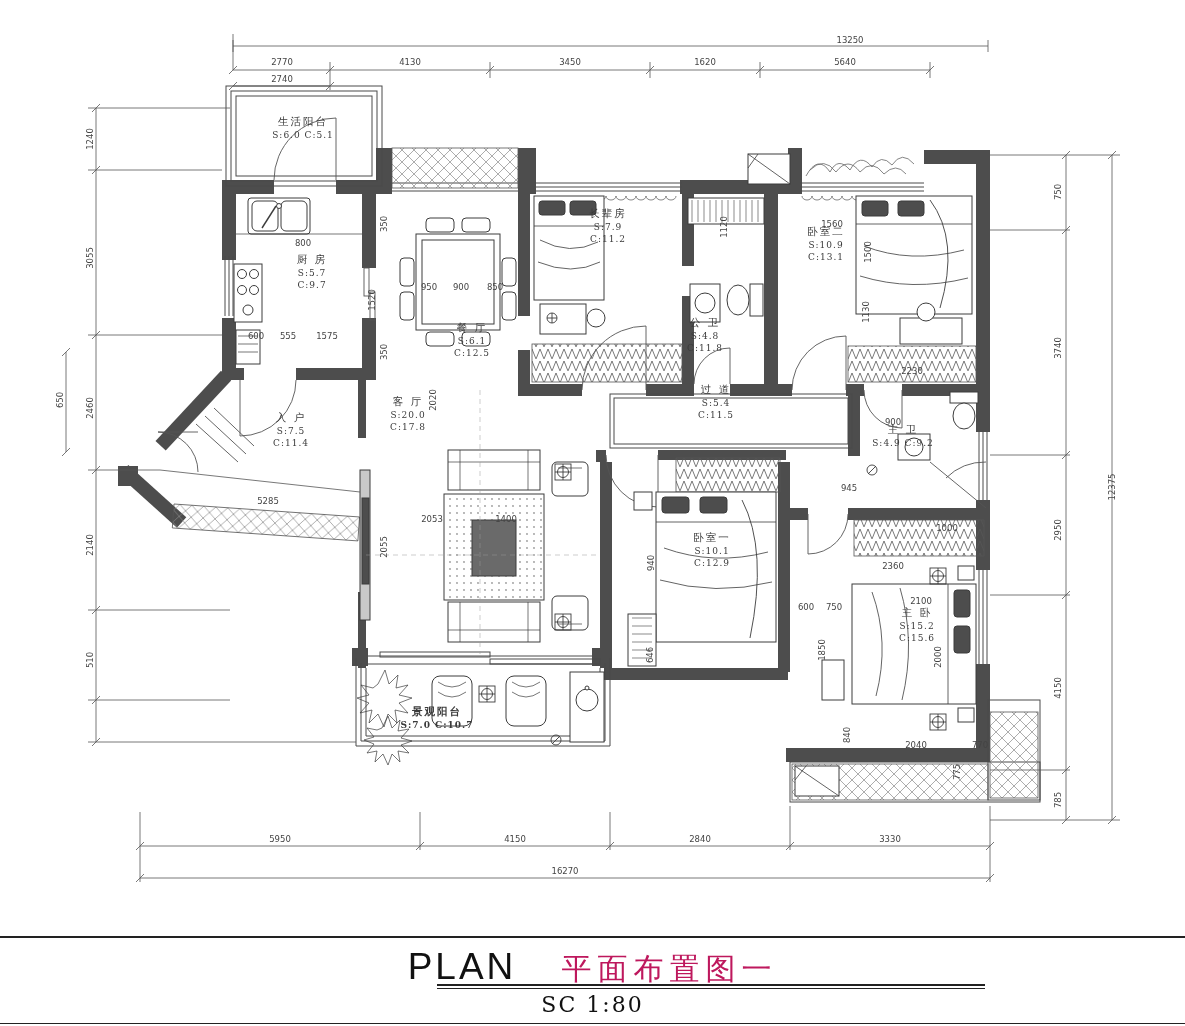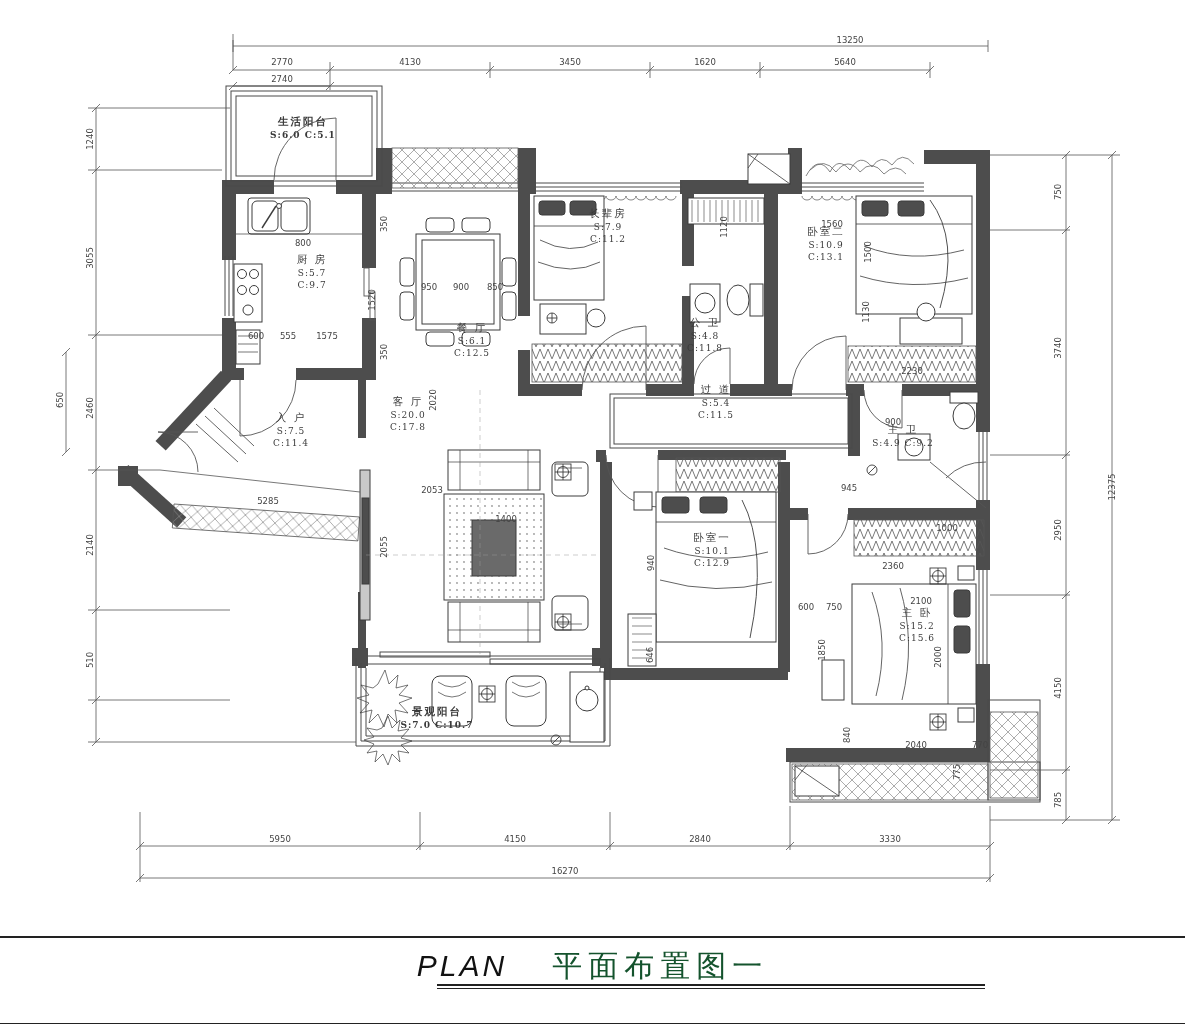--- a/index.html
+++ b/index.html
@@ -8,22 +8,22 @@
   svg{position:absolute;left:0;top:0;}
   #labels-layer{position:absolute;left:0;top:0;width:1185px;height:1026px;pointer-events:none;}
   .room-label{position:absolute;transform:translate(-50%,-50%);text-align:center;
               font-family:"DejaVu Serif",serif;font-size:9px;line-height:1.4;color:#3a3a3a;
               letter-spacing:1px;white-space:nowrap;}
   .room-label div:first-child{font-size:10.5px;letter-spacing:2px;}
   .dim{position:absolute;transform:translate(-50%,-50%);font-size:8.5px;color:#444;
        font-family:"DejaVu Sans",sans-serif;white-space:nowrap;}
   .tline{position:absolute;background:#222;}
   .title-row{position:absolute;left:0;width:1185px;text-align:center;}
-  .plan-en{font-family:"Liberation Sans",sans-serif;font-size:30px;letter-spacing:3px;color:#111;font-style:italic;}
-  .plan-cn{font-family:"DejaVu Serif",serif;font-size:30px;letter-spacing:6px;color:#14532d;margin-left:40px;}
+  .plan-en{font-family:"Liberation Sans",sans-serif;font-size:37px;letter-spacing:3px;color:#111;}
+  .plan-cn{font-family:"DejaVu Serif",serif;font-size:30px;letter-spacing:6px;color:#be185d;margin-left:40px;}
   .scale-txt{font-family:"DejaVu Serif",serif;font-size:22px;letter-spacing:2px;color:#111;}
 </style>
 </head>
 <body>
 
 <div class="sheet">
 
 <svg width="1185" height="1026" viewBox="0 0 1185 1026">
   <defs>
     <pattern id="xh" width="12" height="12" patternUnits="userSpaceOnUse">
@@ -332,21 +332,21 @@
     <path d="M140,812 V882 M420,812 V850 M610,812 V850 M790,806 V850 M990,806 V882"></path>
     <path d="M160,470 L360,492" stroke-dasharray="none"></path>
   </g>
 
   <g stroke="#999" stroke-width="0.5" fill="none" stroke-dasharray="5,4">
     <path d="M366,555 H600 M480,390 V654"></path>
   </g>
 </svg>
 
 <div id="labels-layer">
-      <div class="room-label" style="left: 303px; top: 128px; font-weight: bold;">
+      <div class="room-label" style="left: 303px; top: 128px;">
         <div>生活阳台</div>
         <div>S:6.0 C:5.1</div>
       </div>
       <div class="room-label" style="left: 312px; top: 272px;">
         <div>厨 房</div>
         <div>S:5.7</div>
         <div>C:9.7</div>
       </div>
       <div class="room-label" style="left: 472px; top: 340px;">
         <div>餐 厅</div>
@@ -429,21 +429,21 @@
       <div class="dim" style="left: 256px; top: 336px;">600</div>
       <div class="dim" style="left: 288px; top: 336px;">555</div>
       <div class="dim" style="left: 327px; top: 336px;">1575</div>
       <div class="dim" style="left: 372px; top: 300px; transform: translate(-50%, -50%) rotate(-90deg);">1520</div>
       <div class="dim" style="left: 384px; top: 224px; transform: translate(-50%, -50%) rotate(-90deg);">350</div>
       <div class="dim" style="left: 384px; top: 352px; transform: translate(-50%, -50%) rotate(-90deg);">350</div>
       <div class="dim" style="left: 429px; top: 287px;">950</div>
       <div class="dim" style="left: 461px; top: 287px;">900</div>
       <div class="dim" style="left: 495px; top: 287px;">850</div>
       <div class="dim" style="left: 433px; top: 400px; transform: translate(-50%, -50%) rotate(-90deg);">2020</div>
-      <div class="dim" style="left: 432px; top: 490px;">2053</div>
+      <div class="dim" style="left: 432px; top: 519px;">2053</div>
       <div class="dim" style="left: 506px; top: 519px;">1400</div>
       <div class="dim" style="left: 384px; top: 547px; transform: translate(-50%, -50%) rotate(-90deg);">2055</div>
       <div class="dim" style="left: 268px; top: 501px;">5285</div>
       <div class="dim" style="left: 832px; top: 224px;">1560</div>
       <div class="dim" style="left: 868px; top: 252px; transform: translate(-50%, -50%) rotate(-90deg);">1500</div>
       <div class="dim" style="left: 866px; top: 312px; transform: translate(-50%, -50%) rotate(-90deg);">1130</div>
       <div class="dim" style="left: 912px; top: 335px; margin-top: 36px;">2230</div>
       <div class="dim" style="left: 724px; top: 227px; transform: translate(-50%, -50%) rotate(-90deg);">1120</div>
       <div class="dim" style="left: 893px; top: 422px;">900</div>
       <div class="dim" style="left: 849px; top: 488px;">945</div>
@@ -462,15 +462,18 @@
       <div class="dim" style="left: 847px; top: 735px; transform: translate(-50%, -50%) rotate(-90deg);">840</div>
     </div>
 
 <div class="tline" style="left:0;top:936px;width:1185px;height:2px;"></div>
 <div class="title-row" style="top:946px;">
   <span class="plan-en">PLAN</span>
   <span class="plan-cn">平面布置图一</span>
 </div>
 <div class="tline" style="left:437px;top:984px;width:548px;height:2px;"></div>
 <div class="tline" style="left:437px;top:988px;width:548px;height:1px;"></div>
+<div class="title-row" style="top:992px;">
+  <span class="scale-txt">SC 1:80</span>
+</div>
 <div class="tline" style="left:0;top:1023px;width:1185px;height:1px;"></div>
 
 </div>
 
 </body></html>

